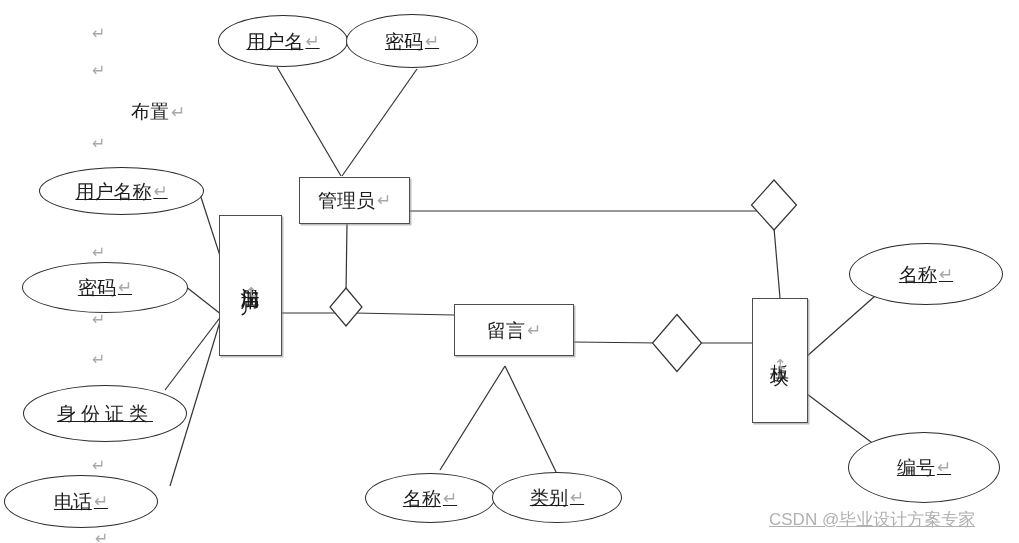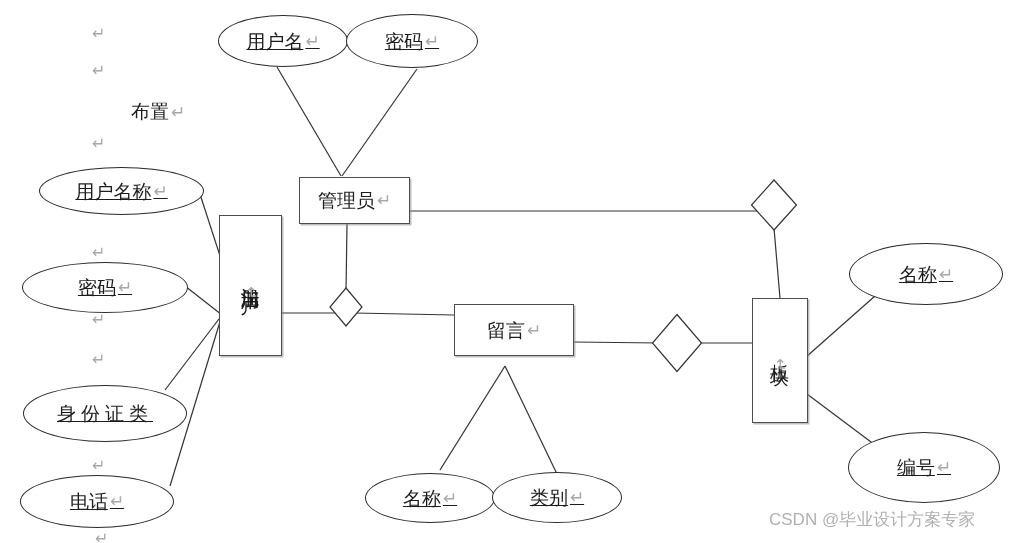--- a/index.html
+++ b/index.html
@@ -28,21 +28,21 @@
   .floatmark{
     position:absolute;z-index:3;color:#a8a8a8;font-size:16px;line-height:1;
     font-family:"DejaVu Sans","Liberation Sans",sans-serif;
   }
   .floattext{
     position:absolute;z-index:3;color:#1c1c1c;font-size:19px;line-height:1;
     white-space:nowrap;
   }
   .watermark{
     position:absolute;z-index:3;color:#b0b0b0;font-size:17px;line-height:1;
-    font-family:"Liberation Sans","DejaVu Sans",sans-serif;white-space:nowrap;
+    font-family:"Liberation Sans","DejaVu Sans",sans-serif;white-space:nowrap;text-decoration:underline;
   }
   .spaced{letter-spacing:5px;}
 </style>
 </head>
 <body>
 
 <div class="canvas">
 
   <svg class="lines" width="1019" height="543" viewBox="0 0 1019 543">
     <g stroke="#333333" stroke-width="1.2" fill="none">
@@ -120,21 +120,21 @@
 
   <div class="shape ellipse" style="left:22px;top:262px;width:166px;height:51px;">
     <span>密码</span>
       <span class="pmark">↵</span>
   </div>
 
   <div class="shape ellipse" style="left:23px;top:385px;width:164px;height:57px;">
     <span class="spaced">身份证类</span>
   </div>
 
-  <div class="shape ellipse" style="left:20px;top:475px;width:154px;height:53px;">
+  <div class="shape ellipse" style="left:4px;top:475px;width:154px;height:53px;">
     <span>电话</span>
       <span class="pmark">↵</span>
   </div>
 
   <div class="shape ellipse" style="left:365px;top:473px;width:130px;height:50px;">
     <span>名称</span>
       <span class="pmark">↵</span>
   </div>
 
   <div class="shape ellipse" style="left:492px;top:472px;width:130px;height:51px;text-align:center;">

